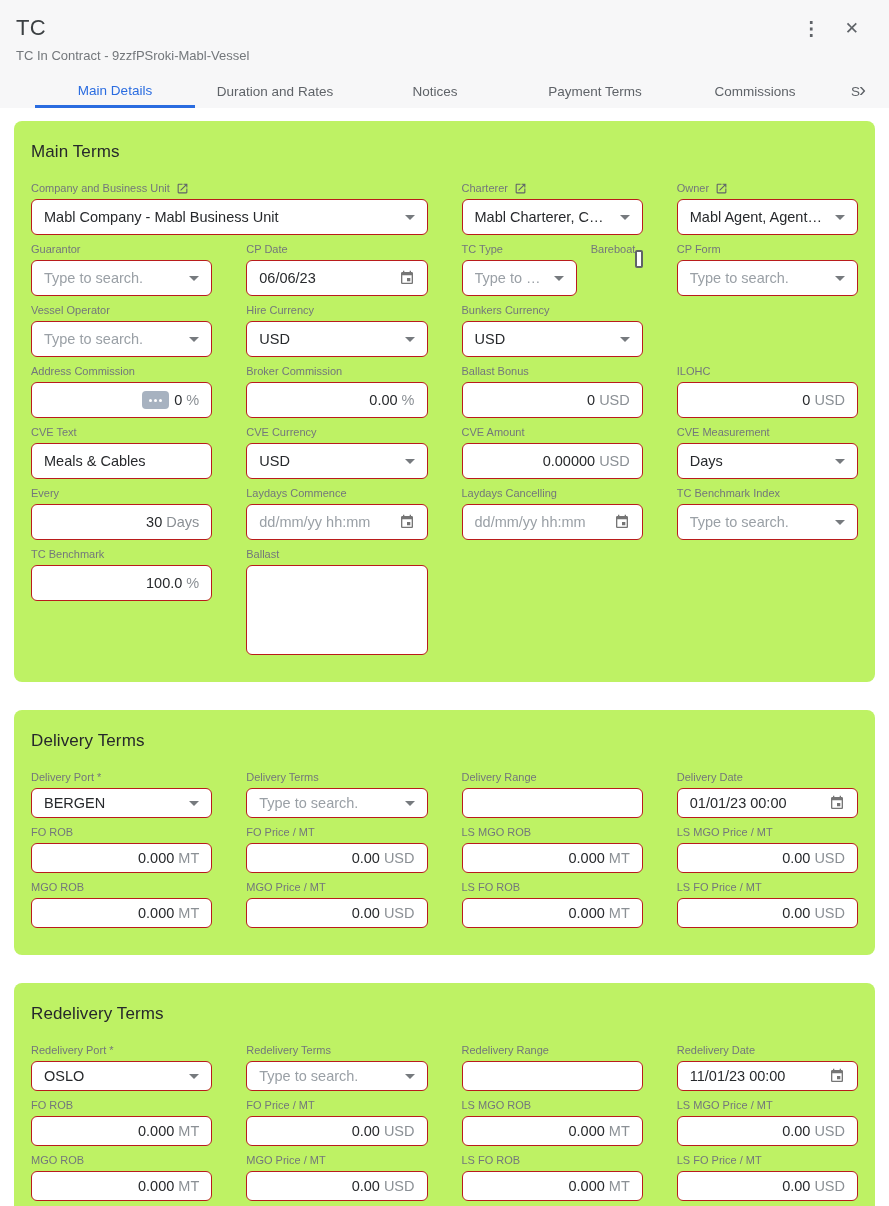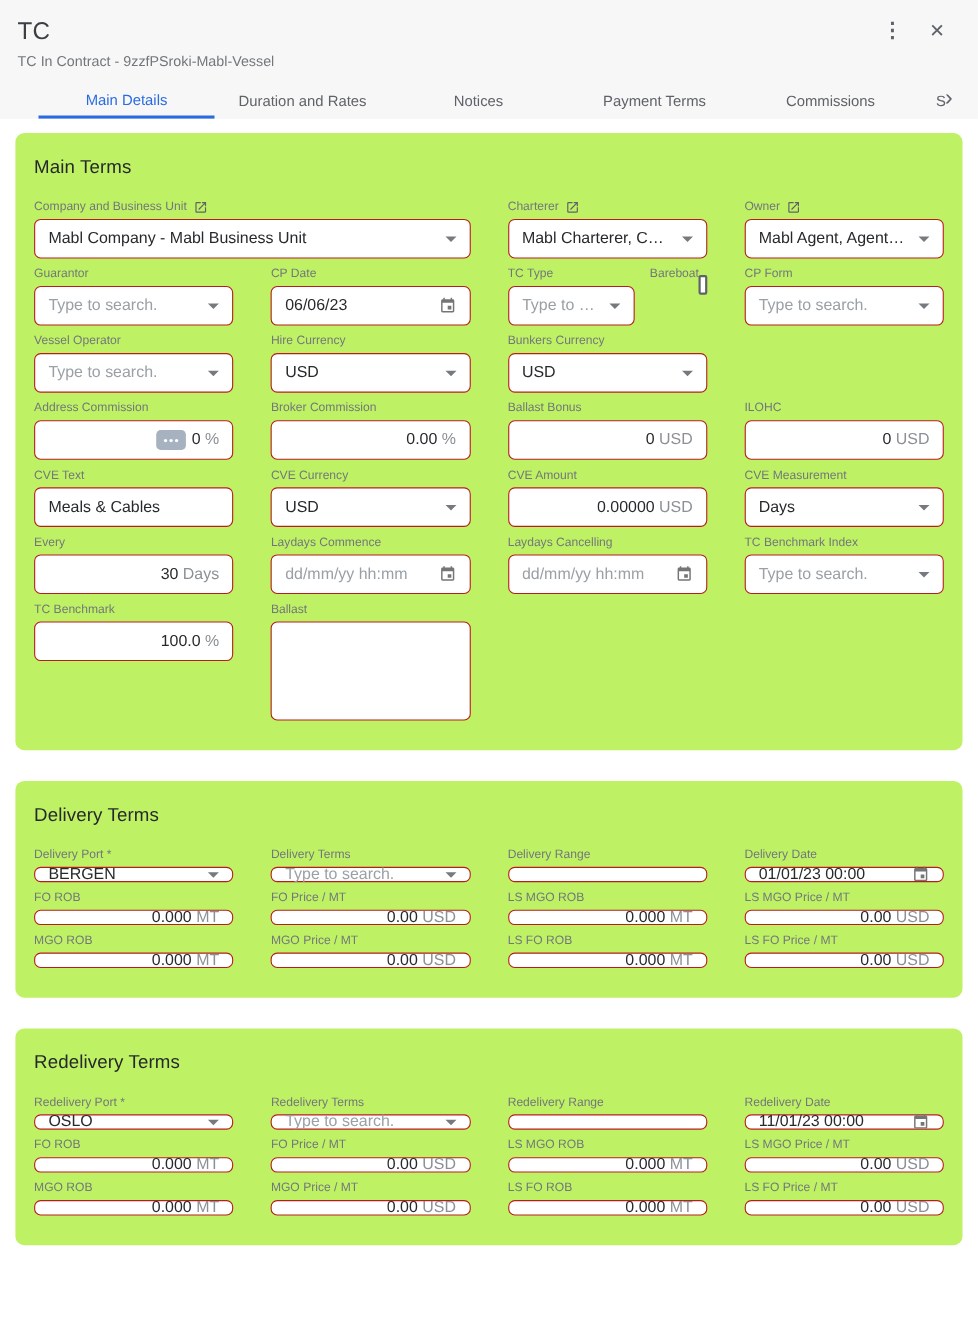--- a/index.html
+++ b/index.html
@@ -27,21 +27,21 @@
   main{padding:13px 14px 0 14px}
   section{background:#bef264;border-radius:8px;padding:21px 17px 20px 17px;margin-bottom:28px}
   section h2{font-size:17px;font-weight:500;color:#26282b;margin-bottom:19px;letter-spacing:.1px}
   .frow{display:grid;grid-template-columns:repeat(4,1fr);column-gap:34px;margin-bottom:7px;align-items:start}
   .cell{min-width:0}
   .cell.span2{grid-column:span 2}
   .flabel{font-size:11px;color:#73777b;margin-bottom:4px;height:14px;display:flex;align-items:center;gap:6px;white-space:nowrap}
   .lnk{display:inline-flex;cursor:pointer;flex:none}
   .fbox{background:#fff;border:1px solid #b91c1c;border-radius:6px;height:36px;
         display:flex;align-items:center;padding:0 12px;font-size:14.5px;gap:4px}
-  section.compact .fbox{height:14px}
+  section.compact .fbox{height:30px}
   .fbox.r{justify-content:flex-end}
   .val{color:#27292c;white-space:nowrap;overflow:hidden;text-overflow:ellipsis}
   .ph{color:#9aa0a6;white-space:nowrap;overflow:hidden;text-overflow:ellipsis}
   .fbox.sel .val,.fbox.sel .ph,.fbox.dt .ph,.fbox.dt .val{flex:1}
   .unit{color:#8b9095;flex:none}
   .arrow{width:0;height:0;border-left:5px solid transparent;border-right:5px solid transparent;
          border-top:5px solid #767a7e;margin-left:6px;flex:none}
   .cal{display:flex;margin-left:6px;flex:none;cursor:pointer}
   .tarea{height:90px}
   .checkbox{width:18px;height:18px;border:2px solid #5f6368;border-radius:2px;background:#fff;cursor:pointer}

